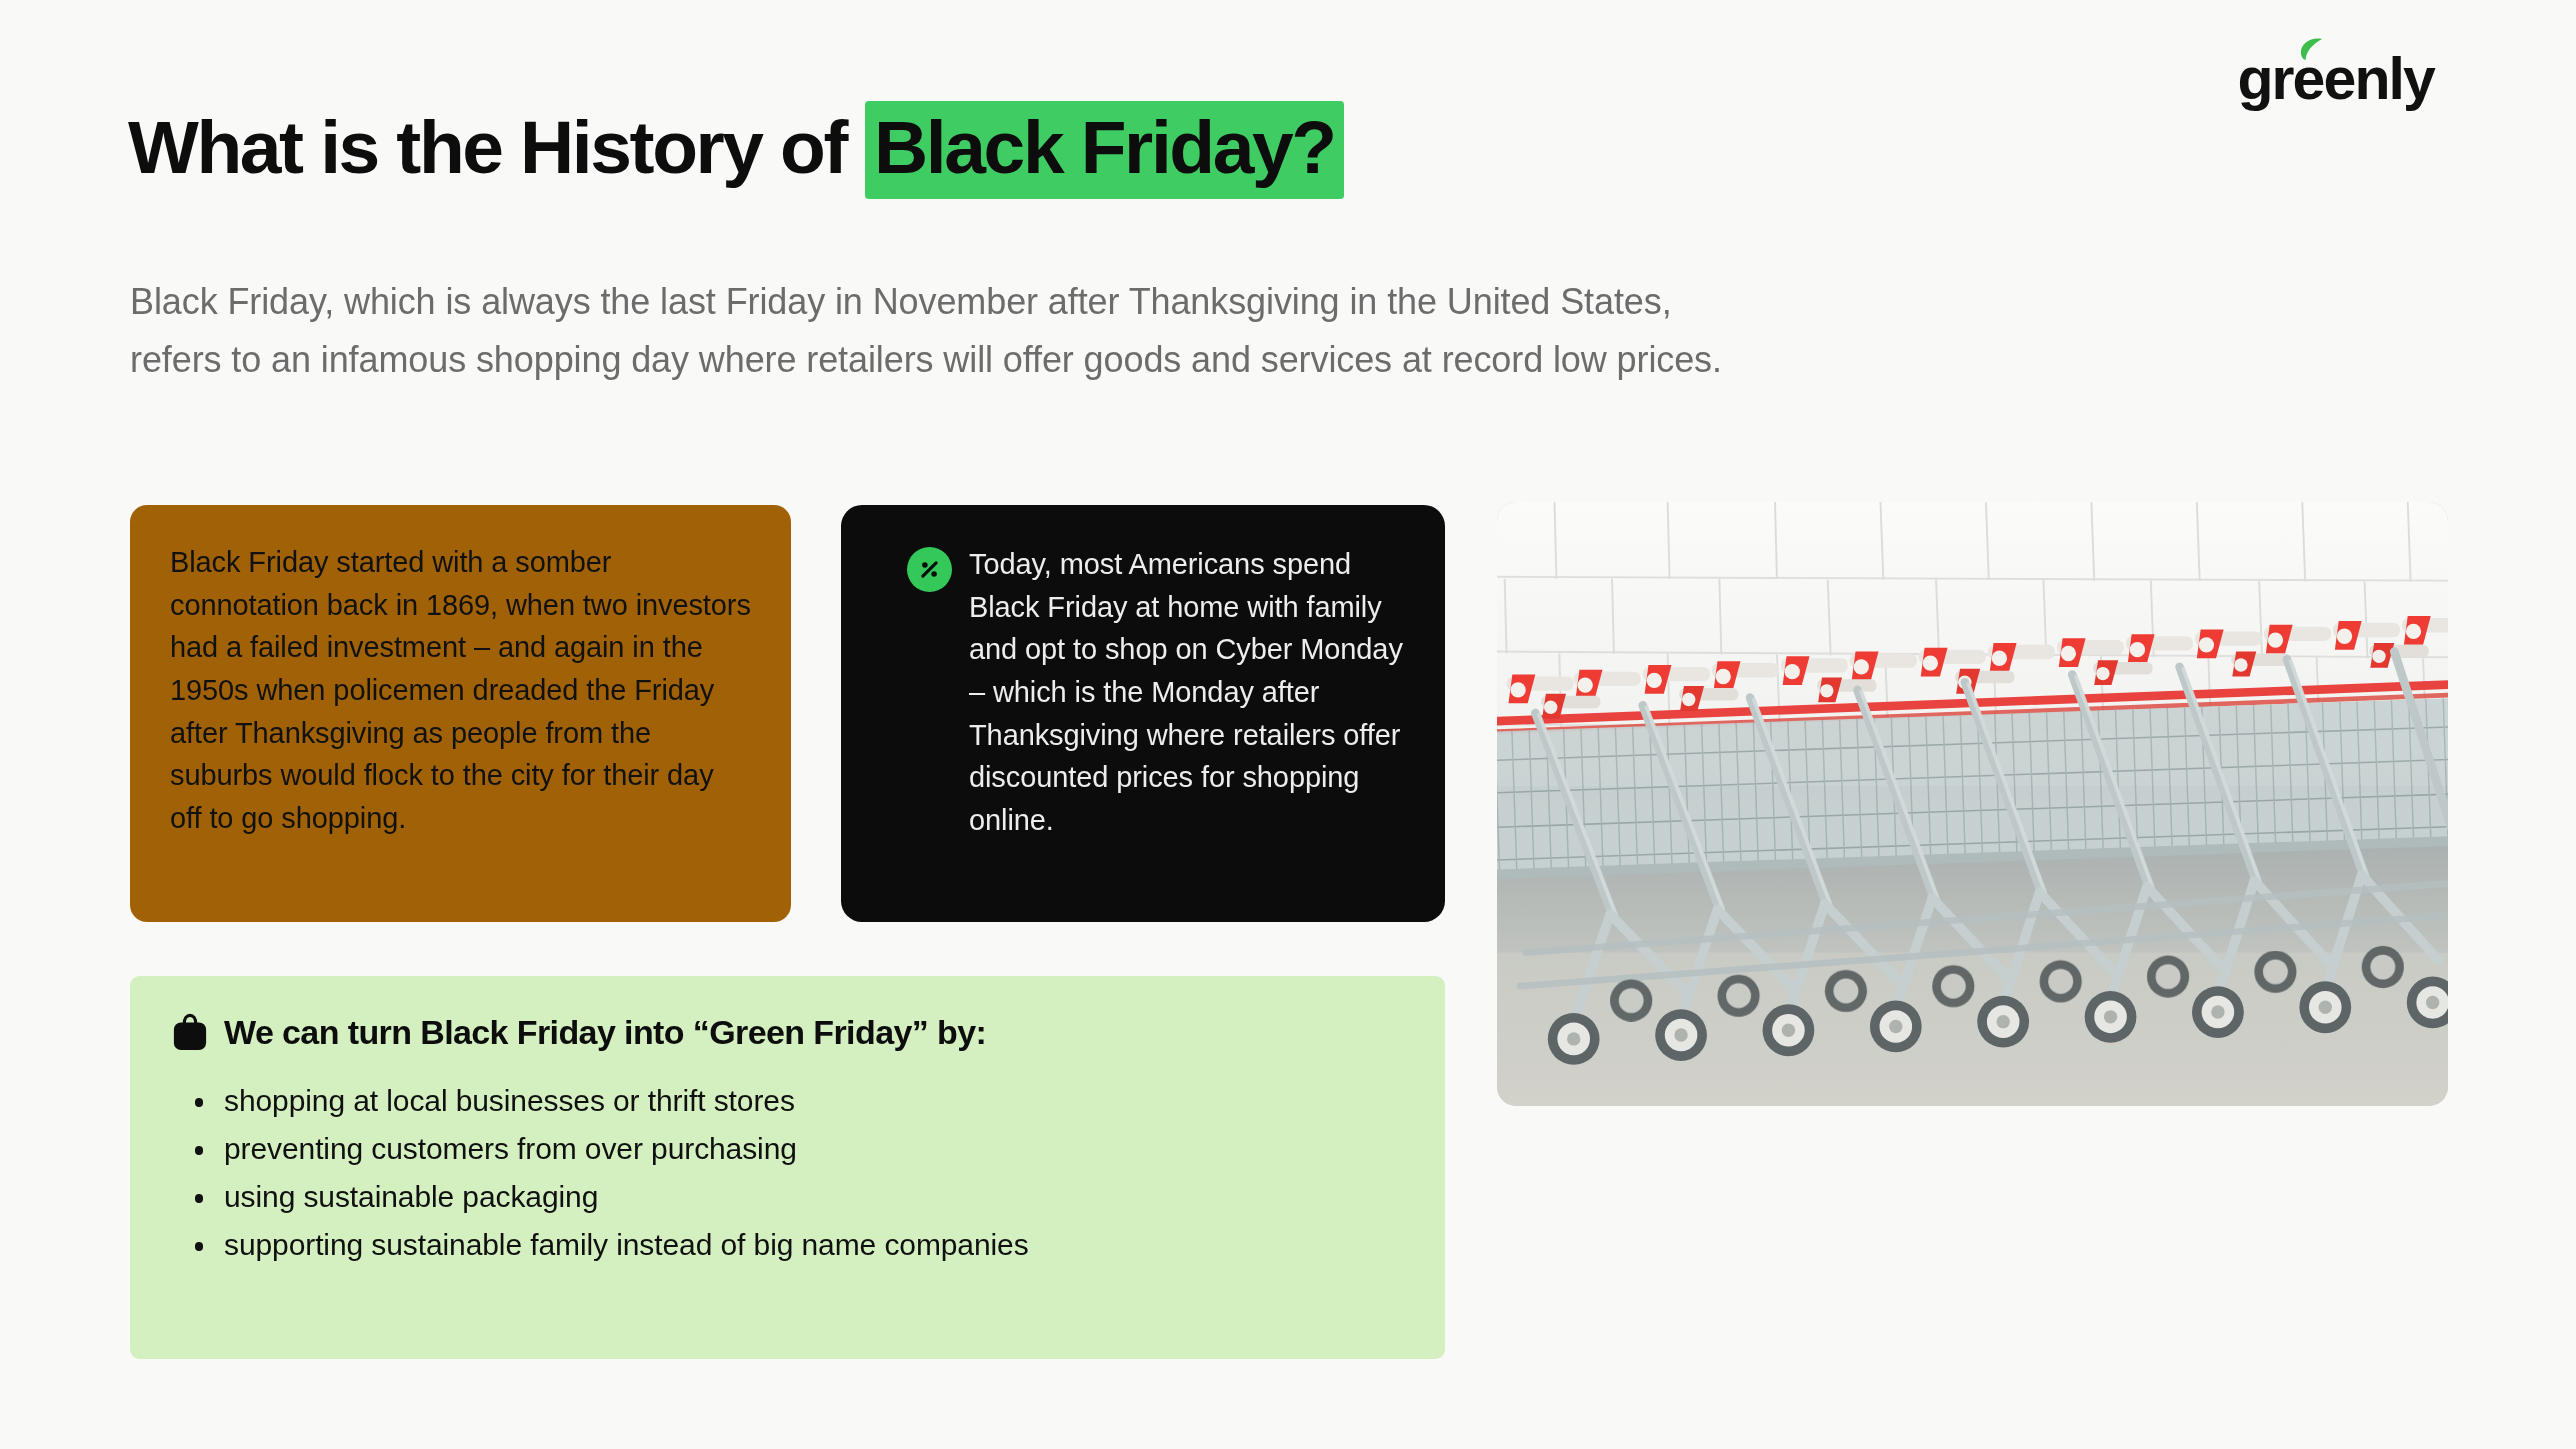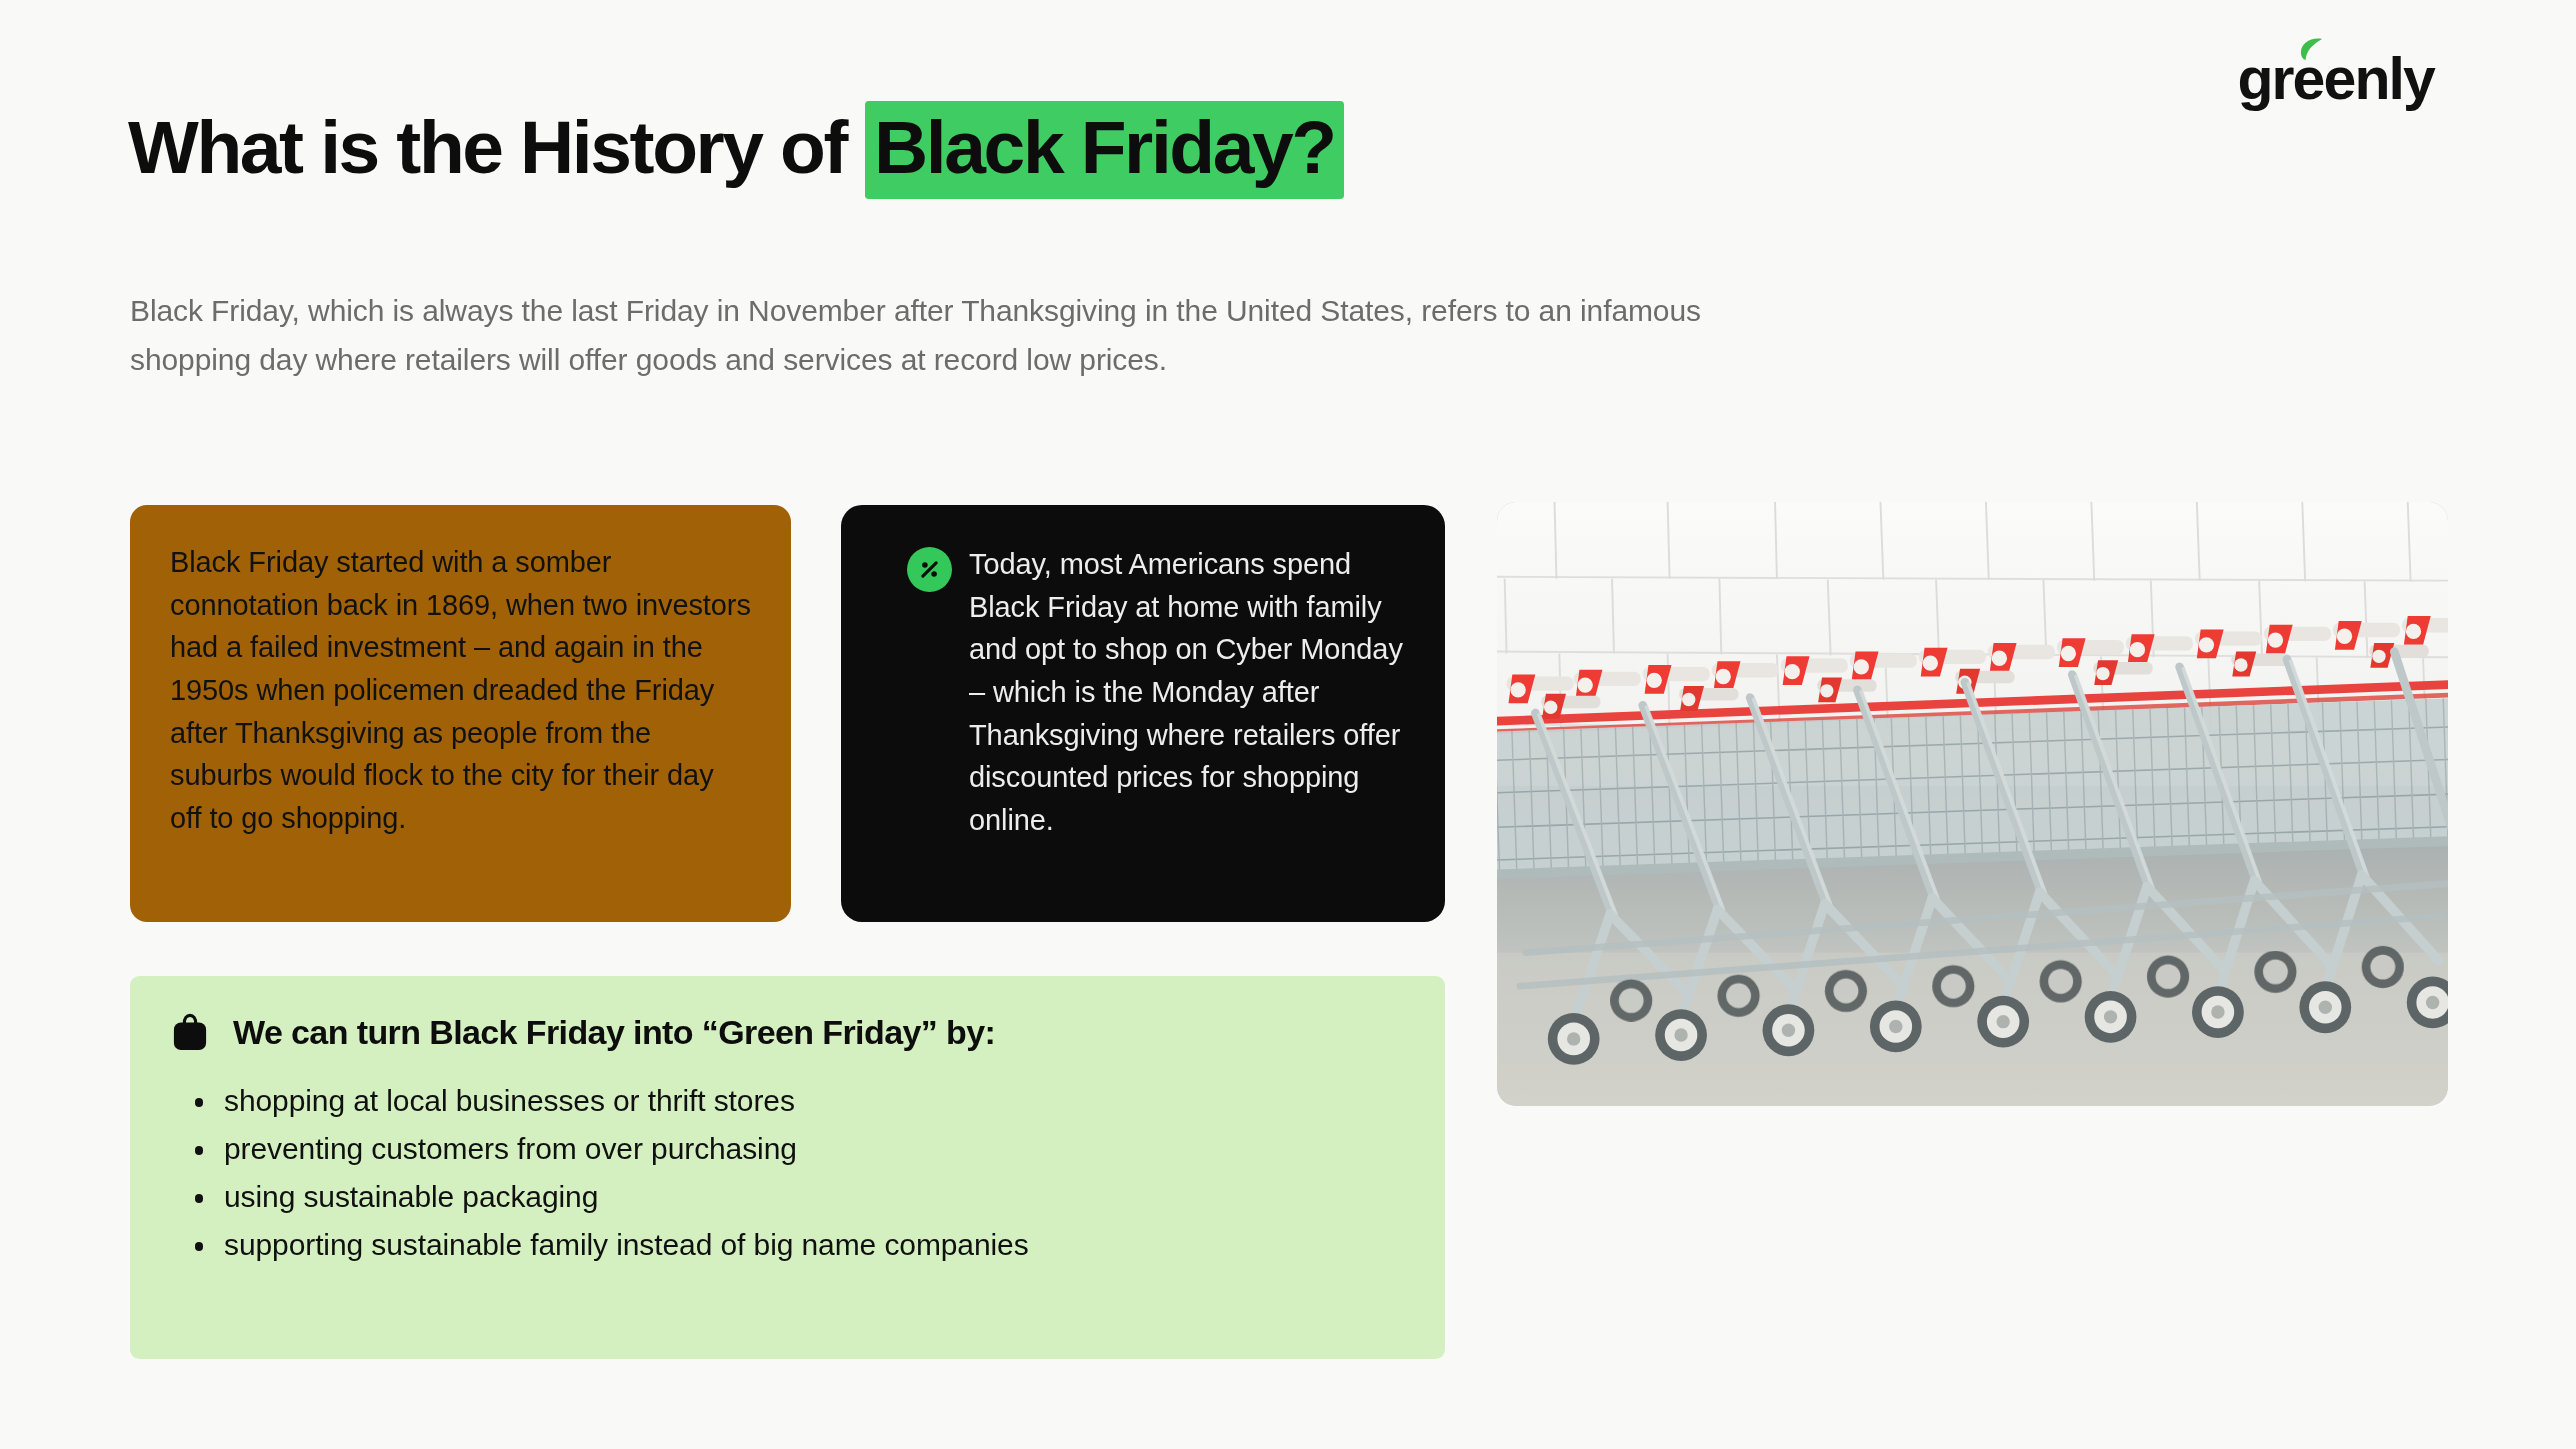--- a/index.html
+++ b/index.html
@@ -62,25 +62,24 @@
     border-radius: 3.8px;
     color: #0D0D0D;
   }
 
   
   .subtitle {
     position: absolute;
     left: 130px;
     top: 273px;
     width: 1620px;
-    font-size: 30px;
+    font-size: 36px;
     line-height: 1.62;
     color: #6C6C6C;
     letter-spacing: -0.1px;
-    margin-top: 14px;
   }
 
   
   .card-grey {
     position: absolute;
     left: 130px;
     top: 505px;
     width: 661px;
     height: 417px;
     background: #a16207;
@@ -132,21 +131,21 @@
     top: 976px;
     width: 1315px;
     height: 383px;
     background: #D4F0C0;
     border-radius: 9.6px;
     padding: 36px 42px;
   }
   .green-head {
     display: flex;
     align-items: center;
-    gap: 25px;
+    gap: 16px;
     margin-bottom: 25px;
   }
   .bag-icon { width: 36px; height: 40px; flex: 0 0 auto; }
   .green-head-text {
     font-size: 34px;
     font-weight: bold;
     color: #0D0D0D;
     letter-spacing: -0.6px;
   }
   .green-list {

